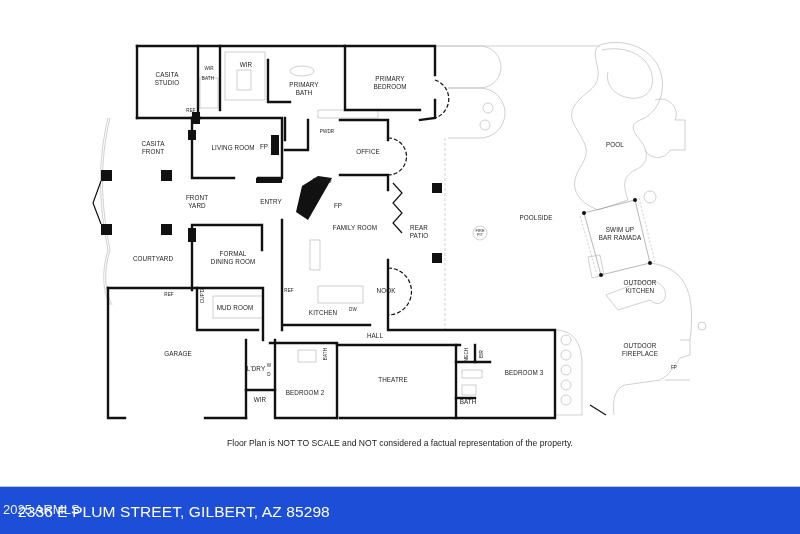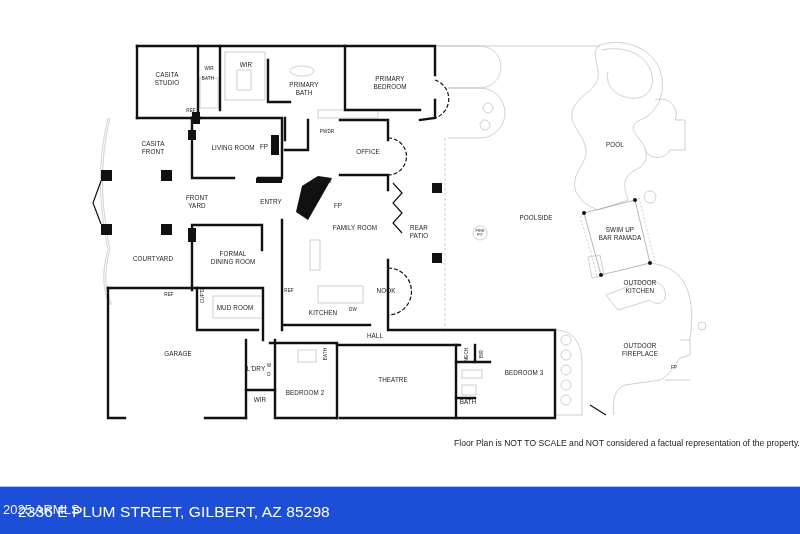--- a/index.html
+++ b/index.html
@@ -10,21 +10,21 @@
     #plan { position: absolute; left: 0; top: 0; width: 800px; height: 486px; background: #fff; }
     #plan svg { position: absolute; left: 0; top: 0; }
     .lbl {
       position: absolute; font-size: 6.3px; color: #222; text-align: center;
       line-height: 7.5px; white-space: nowrap; transform: translate(-50%, -50%);
       letter-spacing: 0.1px;
     }
     .lbl.small { font-size: 4.6px; line-height: 5.2px; }
     .lbl.vert { transform: translate(-50%, -50%) rotate(-90deg); }
     .disclaimer {
-      position: absolute; left: 0; width: 800px; top: 438px; text-align: right;
+      position: absolute; left: 0; width: 800px; top: 438px; text-align: center;
       font-size: 8.6px; color: #1a1a1a;
     }
     #footer {
       position: absolute; left: 0; top: 486px; width: 800px; height: 48px;
       background: #1d4ed8; border-top: 1px solid #b9c4cc; box-sizing: border-box;
     }
     .addr {
       position: absolute; left: 18px; top: 16px; font-size: 15.5px; color: #ffffff;
       letter-spacing: 0.1px; white-space: nowrap; text-align: right;
     }

